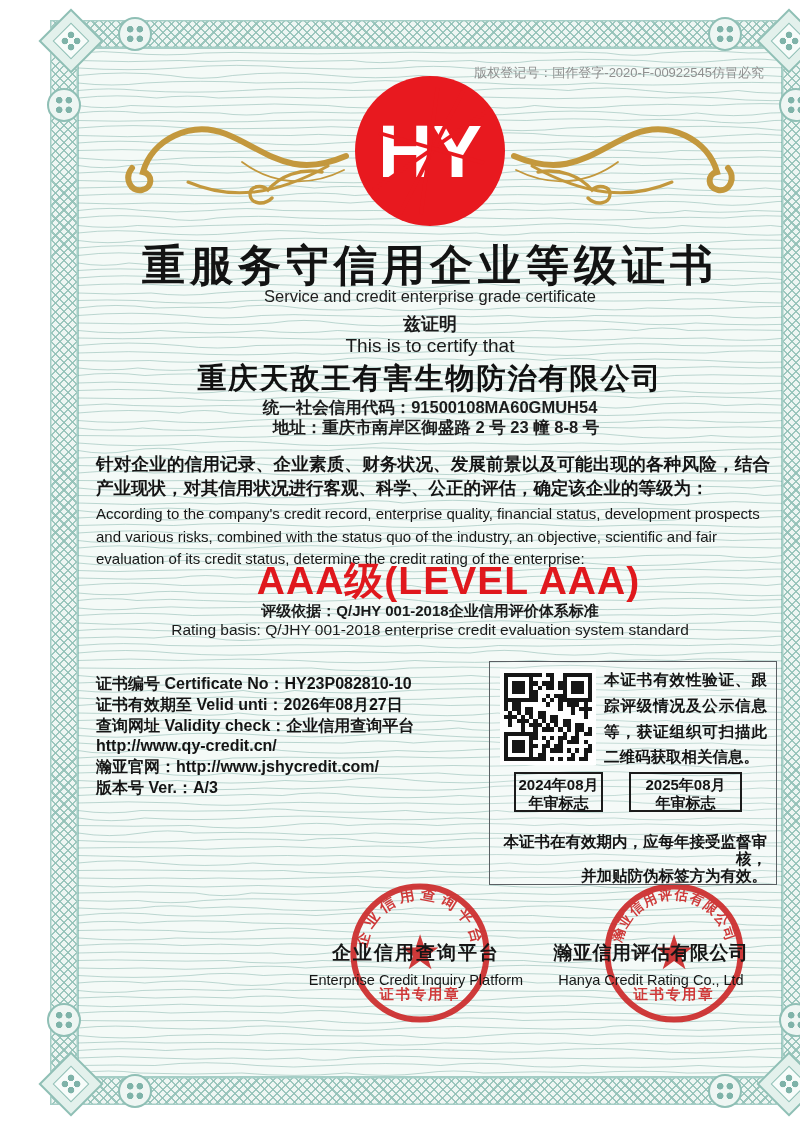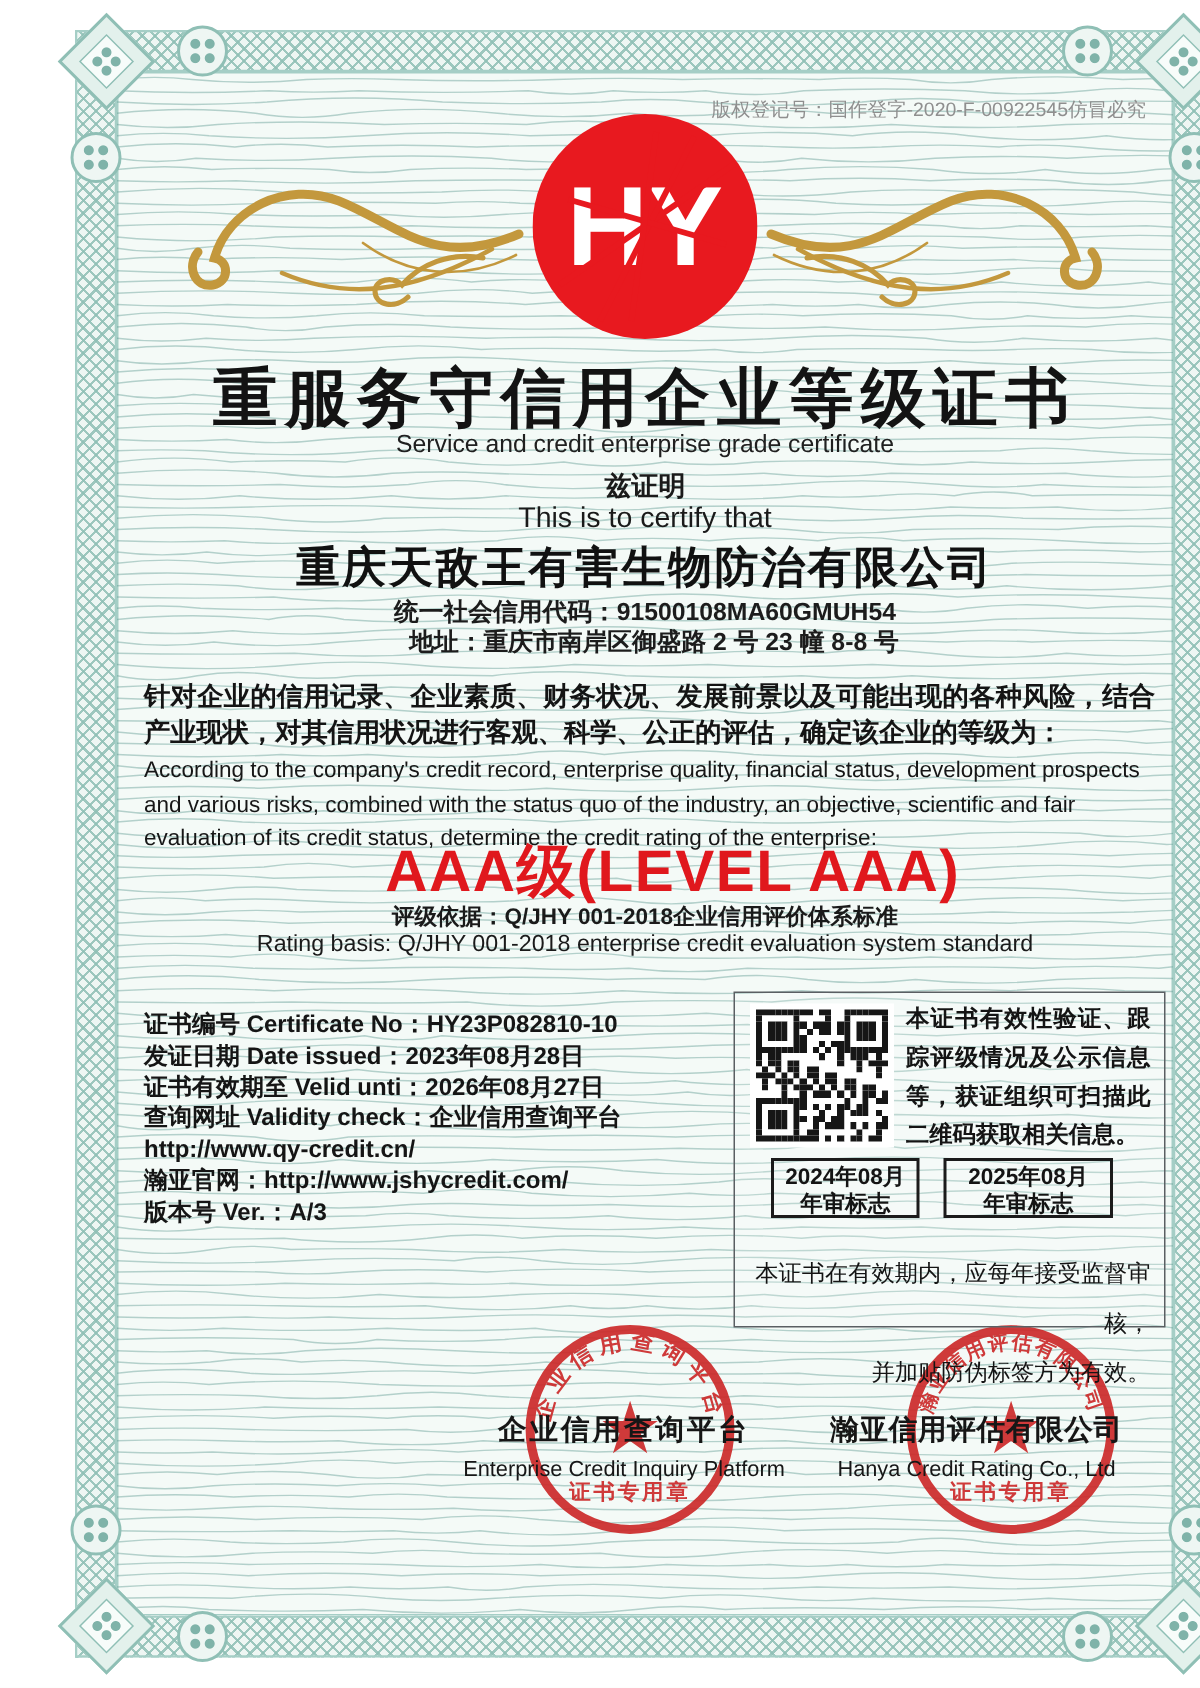--- a/index.html
+++ b/index.html
@@ -77,23 +77,23 @@
              font-weight:600; color:#151515; }
 
   .panel { left:459px; top:661px; width:288px; height:224px; border:1px solid #5a5f63; background:rgba(255,255,255,.15); }
   .qr { position:absolute; left:10px; top:7px; width:96px; height:96px; background:#fff;
         padding:4px; display:grid; grid-template-columns:repeat(21,1fr); grid-template-rows:repeat(21,1fr); }
   .qr i { display:block; background:#fff; } .qr i.d { background:#161616; }
   .qr-note { position:absolute; left:114px; right:9px; top:5px; font-size:15.5px;
              line-height:25.8px; font-weight:600; color:#141414; text-align:justify; }
   .mark-box { position:absolute; top:110px; height:40px; border:2px solid #1b1b1b;
               text-align:center; font-size:15px; line-height:18px; font-weight:600; color:#141414; padding-top:2px; }
-  .mark-box.m1 { left:24px; width:99px; } .mark-box.m2 { left:139px; width:113px; }
+  .mark-box.m1 { left:24px; width:89px; } .mark-box.m2 { left:139px; width:113px; }
   .supervision { position:absolute; left:6px; right:9px; top:171px; text-align:right;
-                 font-size:15.5px; line-height:33px; font-weight:400; color:#141414; }
+                 font-size:15.5px; line-height:17px; font-weight:700; color:#141414; }
 
   .stamp { width:148px; height:148px; z-index:2; opacity:.92; }
   .stamp.s1 { left:316px; top:879px; } .stamp.s2 { left:570px; top:879px; }
   svg text { font-family:"Liberation Sans",sans-serif; }
 
   .issuer { z-index:3; text-align:center; color:#161616; }
   .issuer .zh { font-size:19px; font-weight:700; letter-spacing:2px; }
   .issuer .en { font-size:14.5px; margin-top:6px; }
   .issuer.g1 { left:274px; top:940px; width:224px; }
   .issuer.g2 { left:508px; top:940px; width:226px; }
@@ -173,21 +173,20 @@
 
   <div class="abs para-zh">针对企业的信用记录、企业素质、财务状况、发展前景以及可能出现的各种风险，结合产业现状，对其信用状况进行客观、科学、公正的评估，确定该企业的等级为：</div>
   <div class="abs para-en">According to the company's credit record, enterprise quality, financial status, development prospects and various risks, combined with the status quo of the industry, an objective, scientific and fair evaluation of its credit status, determine the credit rating of the enterprise:</div>
 
   <div class="abs center level" style="color:#e0181d">AAA级(LEVEL AAA)</div>
   <div class="abs center basis-zh">评级依据：Q/JHY 001-2018企业信用评价体系标准</div>
   <div class="abs center basis-en">Rating basis: Q/JHY 001-2018 enterprise credit evaluation system standard</div>
 
   <div class="abs details">
     <div>证书编号 Certificate No：HY23P082810-10</div>
-    <div>发证日期 Date issued：2023年08月28日</div>
     <div>证书有效期至 Velid unti：2026年08月27日</div>
     <div>查询网址 Validity check：企业信用查询平台</div>
     <div>http://www.qy-credit.cn/</div>
     <div>瀚亚官网：http://www.jshycredit.com/</div>
     <div>版本号 Ver.：A/3</div>
   </div>
 
   <div class="abs panel">
     <div class="qr">
         <i class="d"></i>

